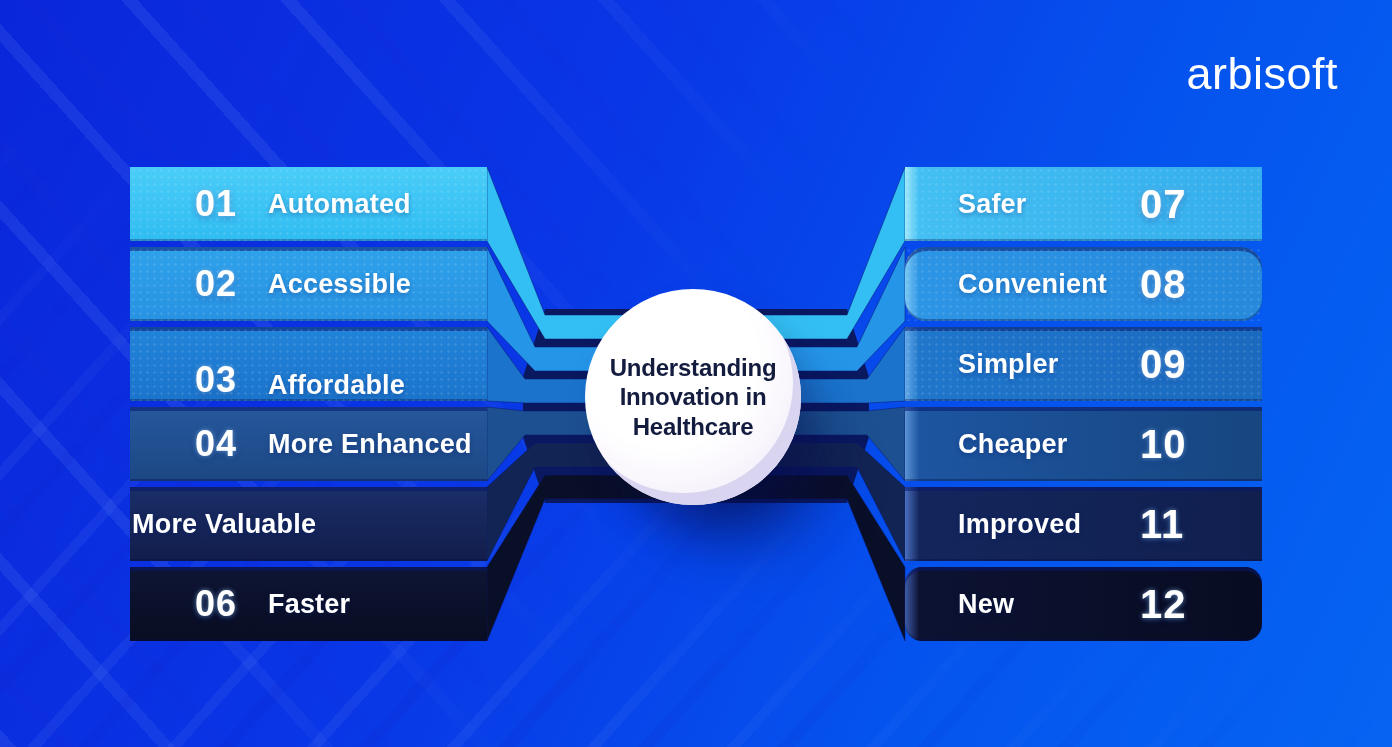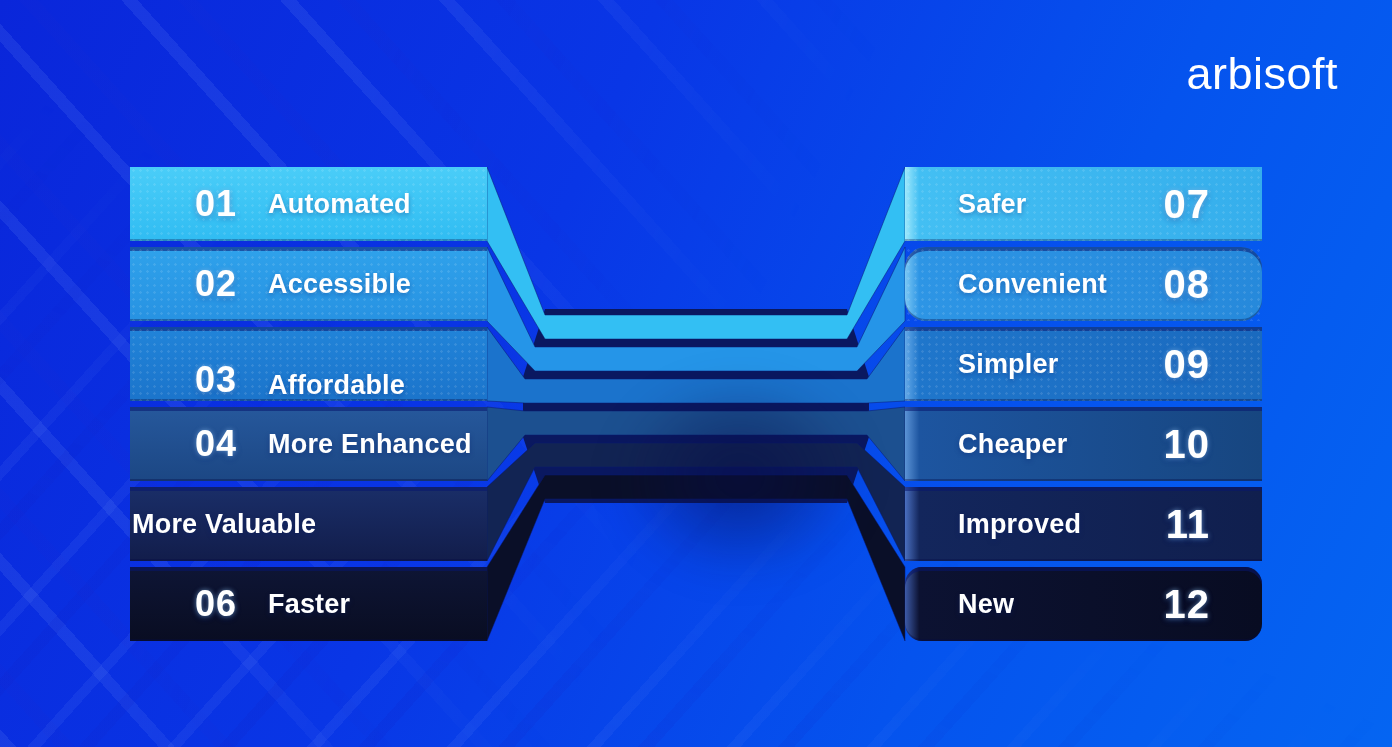--- a/index.html
+++ b/index.html
@@ -44,21 +44,21 @@
     background-image:radial-gradient(rgba(255,255,255,0.22) 1px,transparent 1.5px);
     background-size:7px 7px;opacity:.5;
   }
   .bar-left{left:130px;}
   .bar-right{left:905px;}
   .num{
     color:#fff;font-weight:800;letter-spacing:1px;
     text-shadow:0 0 5px rgba(170,220,255,0.55), 0 2px 6px rgba(0,40,130,0.45);
   }
   .bar-left .num{font-size:36px;width:100px;margin-left:36px;text-align:center;}
-  .bar-right .num{position:absolute;left:235px;width:70px;text-align:right;font-size:40px;}
+  .bar-right .num{position:absolute;left:235px;width:70px;text-align:left;font-size:40px;}
   .lbl{
     color:#fff;font-weight:700;font-size:27px;letter-spacing:.2px;
     text-shadow:0 2px 5px rgba(0,30,110,0.35);
   }
   .bar-left .lbl{margin-left:2px;}
   .bar-right .lbl{margin-left:53px;}
 
   .circle-shadow{
     position:absolute;left:615px;top:375px;width:250px;height:205px;z-index:3;
     background:radial-gradient(closest-side,rgba(6,12,72,0.55),rgba(6,12,72,0));
@@ -138,16 +138,23 @@
     <span class="lbl">Improved</span>
     <span class="num">11</span>
   </div>
   <div class="bar bar-right" style="top: 567px; background: linear-gradient(90deg, rgb(61, 91, 168) 0%, rgb(12, 18, 50) 4%, rgb(8, 12, 34) 100%); border-radius: 17px;">
     <span class="lbl">New</span>
     <span class="num">12</span>
   </div>
 
   <div class="circle-shadow"></div>
 
+  <div class="center-circle">
+    <div class="center-title">
+      <div>Understanding</div>
+      <div>Innovation in</div>
+      <div>Healthcare</div>
+    </div>
+  </div>
 
   <div class="logo">arbisoft</div>
 
 </div>
 
 </body></html>

